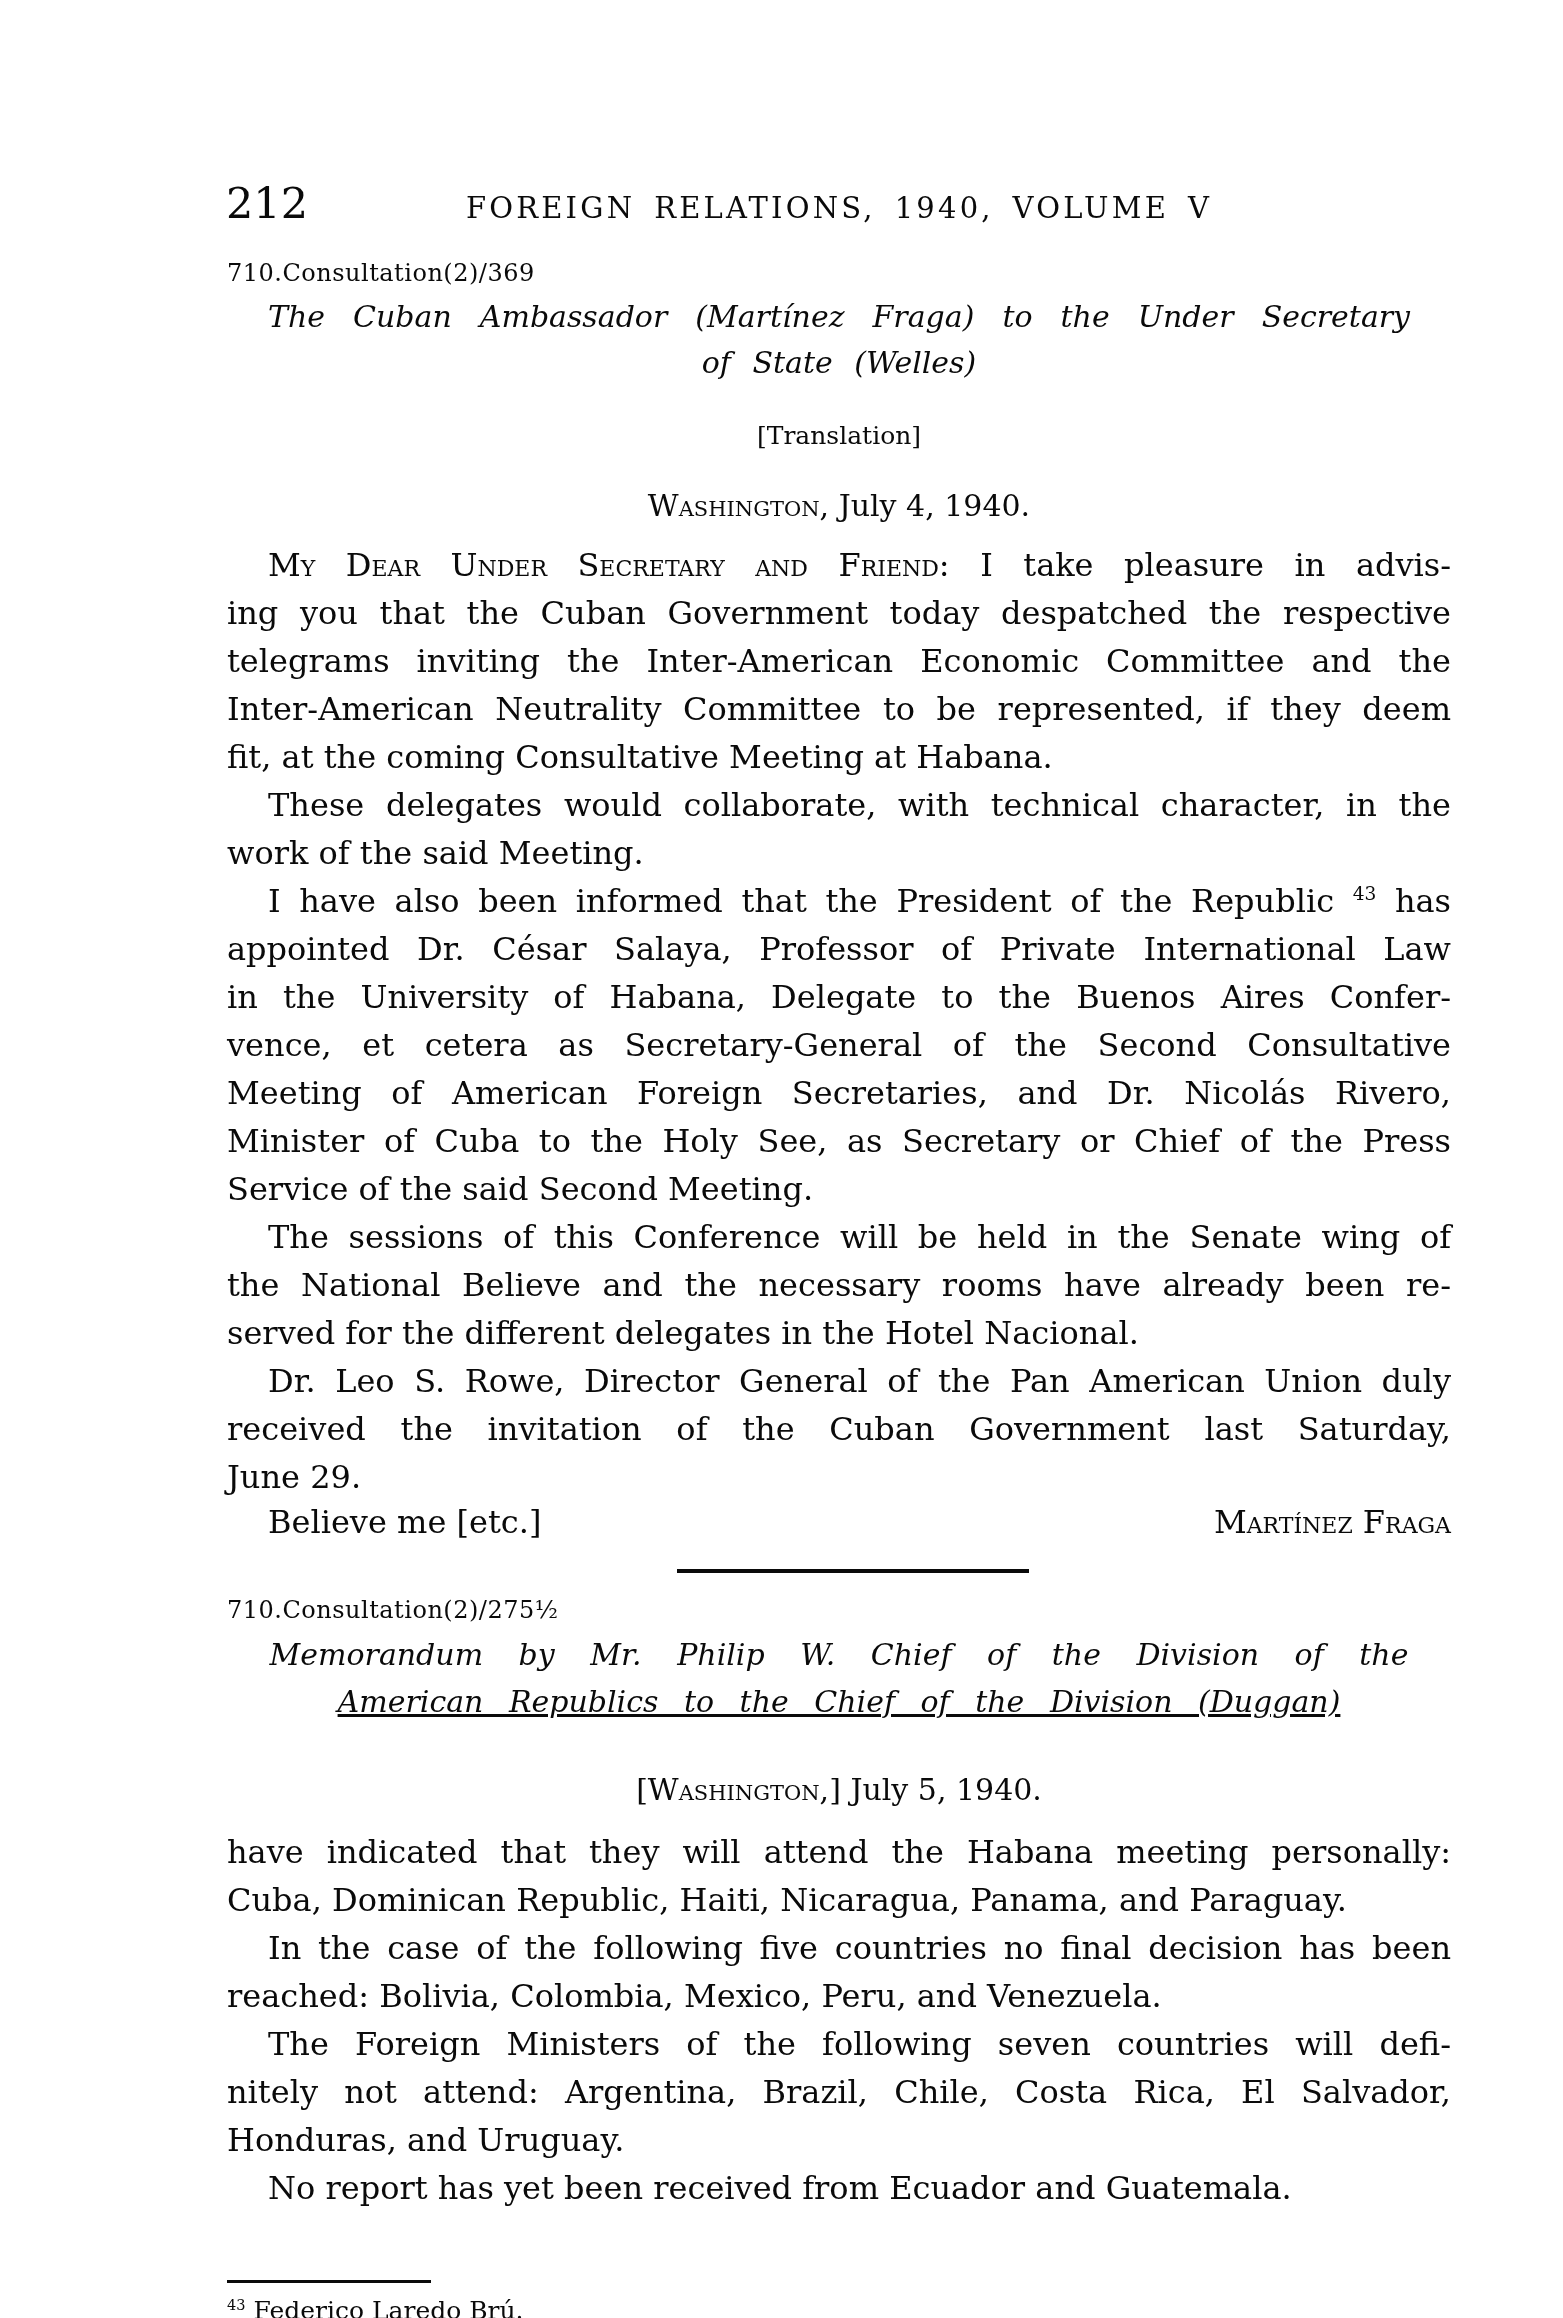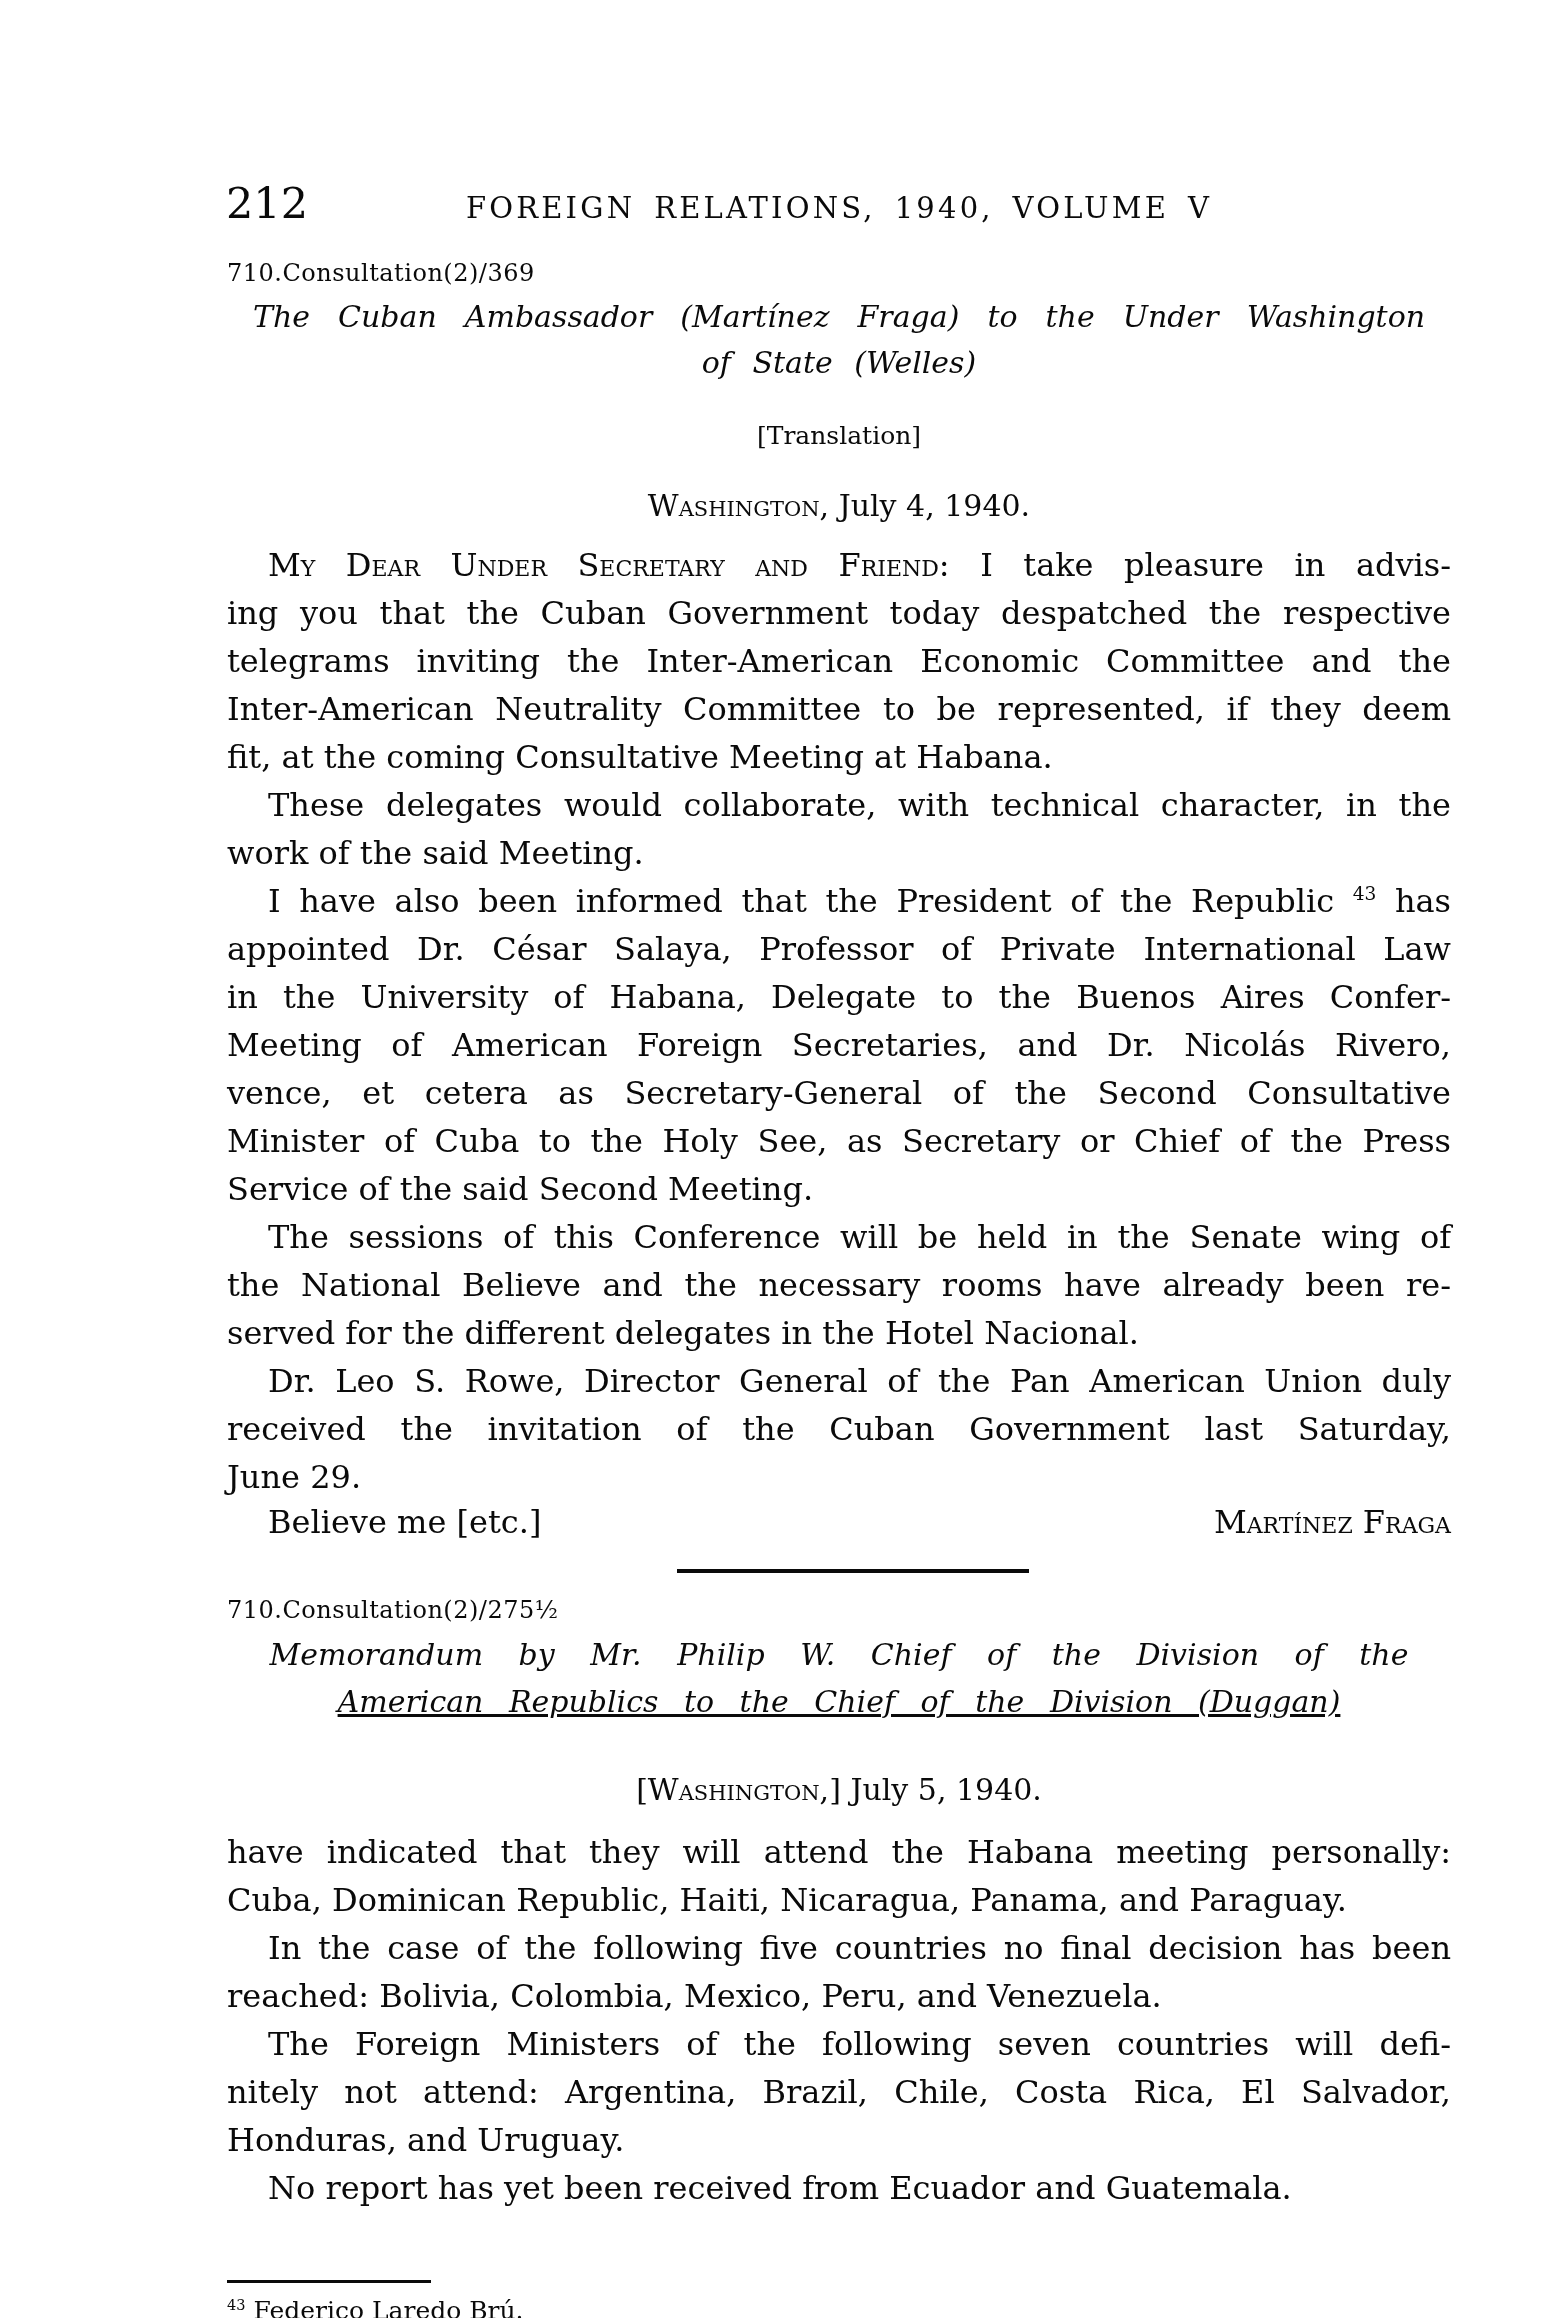--- a/index.html
+++ b/index.html
@@ -55,40 +55,40 @@
 </head>
 <body>
 
 <div id="page">
 
   <div class="abs" id="pagenum">212</div>
   <div class="abs" id="runhead">FOREIGN RELATIONS, 1940, VOLUME V</div>
 
   <div class="abs filenum" id="file1">710.Consultation(2)/369</div>
 
-  <div class="abs doc-title t1a">The Cuban Ambassador (Martínez Fraga) to the Under Washington</div>
+  <div class="abs doc-title t1a">The Cuban Ambassador (Martínez Fraga) to the Under Secretary</div>
   <div class="abs doc-title t1b">of State (Welles)</div>
 
   <div class="abs" id="translation">[Translation]</div>
 
   <div class="abs dateline" id="date1"><span class="sc">Washington,</span><span> July 4, 1940.</span></div>
 
   <div class="abs bodyblock" id="body1">
       <div class="bline first"><span class="sc">My Dear Under Secretary and Friend:</span><span> I take pleasure in advis-</span></div>
       <div class="bline"><span>ing you that the Cuban Government today despatched the respective</span></div>
       <div class="bline"><span>telegrams inviting the Inter-American Economic Committee and the</span></div>
       <div class="bline"><span>Inter-American Neutrality Committee to be represented, if they deem</span></div>
       <div class="bline last"><span>fit, at the coming Consultative Meeting at Habana.</span></div>
       <div class="bline first"><span>These delegates would collaborate, with technical character, in the</span></div>
       <div class="bline last"><span>work of the said Meeting.</span></div>
       <div class="bline first"><span>I have also been informed that the President of the Republic </span><span class="sup">43</span><span> has</span></div>
       <div class="bline"><span>appointed Dr. César Salaya, Professor of Private International Law</span></div>
       <div class="bline"><span>in the University of Habana, Delegate to the Buenos Aires Confer-</span></div>
+      <div class="bline"><span>vence, et cetera as Secretary-General of the Second Consultative</span></div>
       <div class="bline"><span>Meeting of American Foreign Secretaries, and Dr. Nicolás Rivero,</span></div>
-      <div class="bline"><span>vence, et cetera as Secretary-General of the Second Consultative</span></div>
       <div class="bline"><span>Minister of Cuba to the Holy See, as Secretary or Chief of the Press</span></div>
       <div class="bline last"><span>Service of the said Second Meeting.</span></div>
       <div class="bline first"><span>The sessions of this Conference will be held in the Senate wing of</span></div>
       <div class="bline"><span>the National Believe and the necessary rooms have already been re-</span></div>
       <div class="bline last"><span>served for the different delegates in the Hotel Nacional.</span></div>
       <div class="bline first"><span>Dr. Leo S. Rowe, Director General of the Pan American Union duly</span></div>
       <div class="bline"><span>received the invitation of the Cuban Government last Saturday,</span></div>
       <div class="bline last"><span>June 29.</span></div>
     </div>
 

